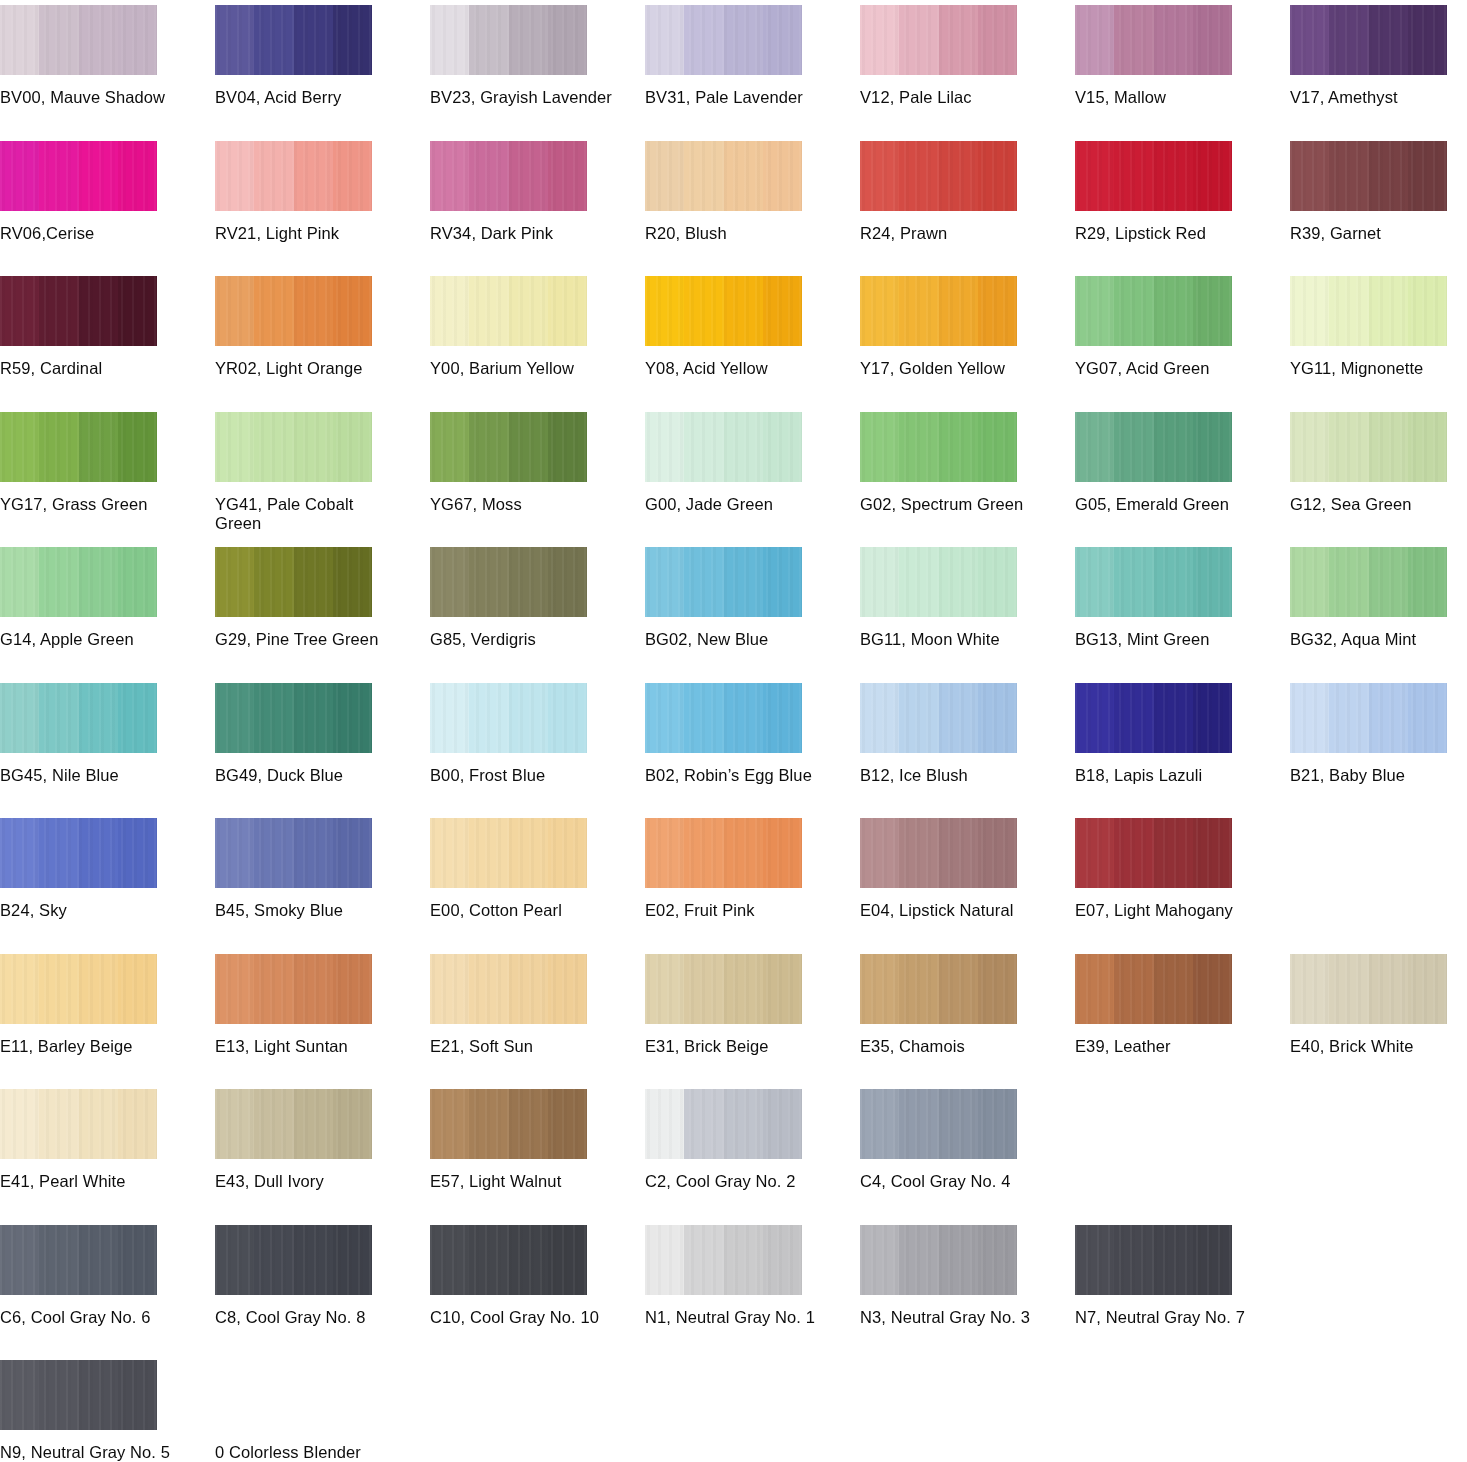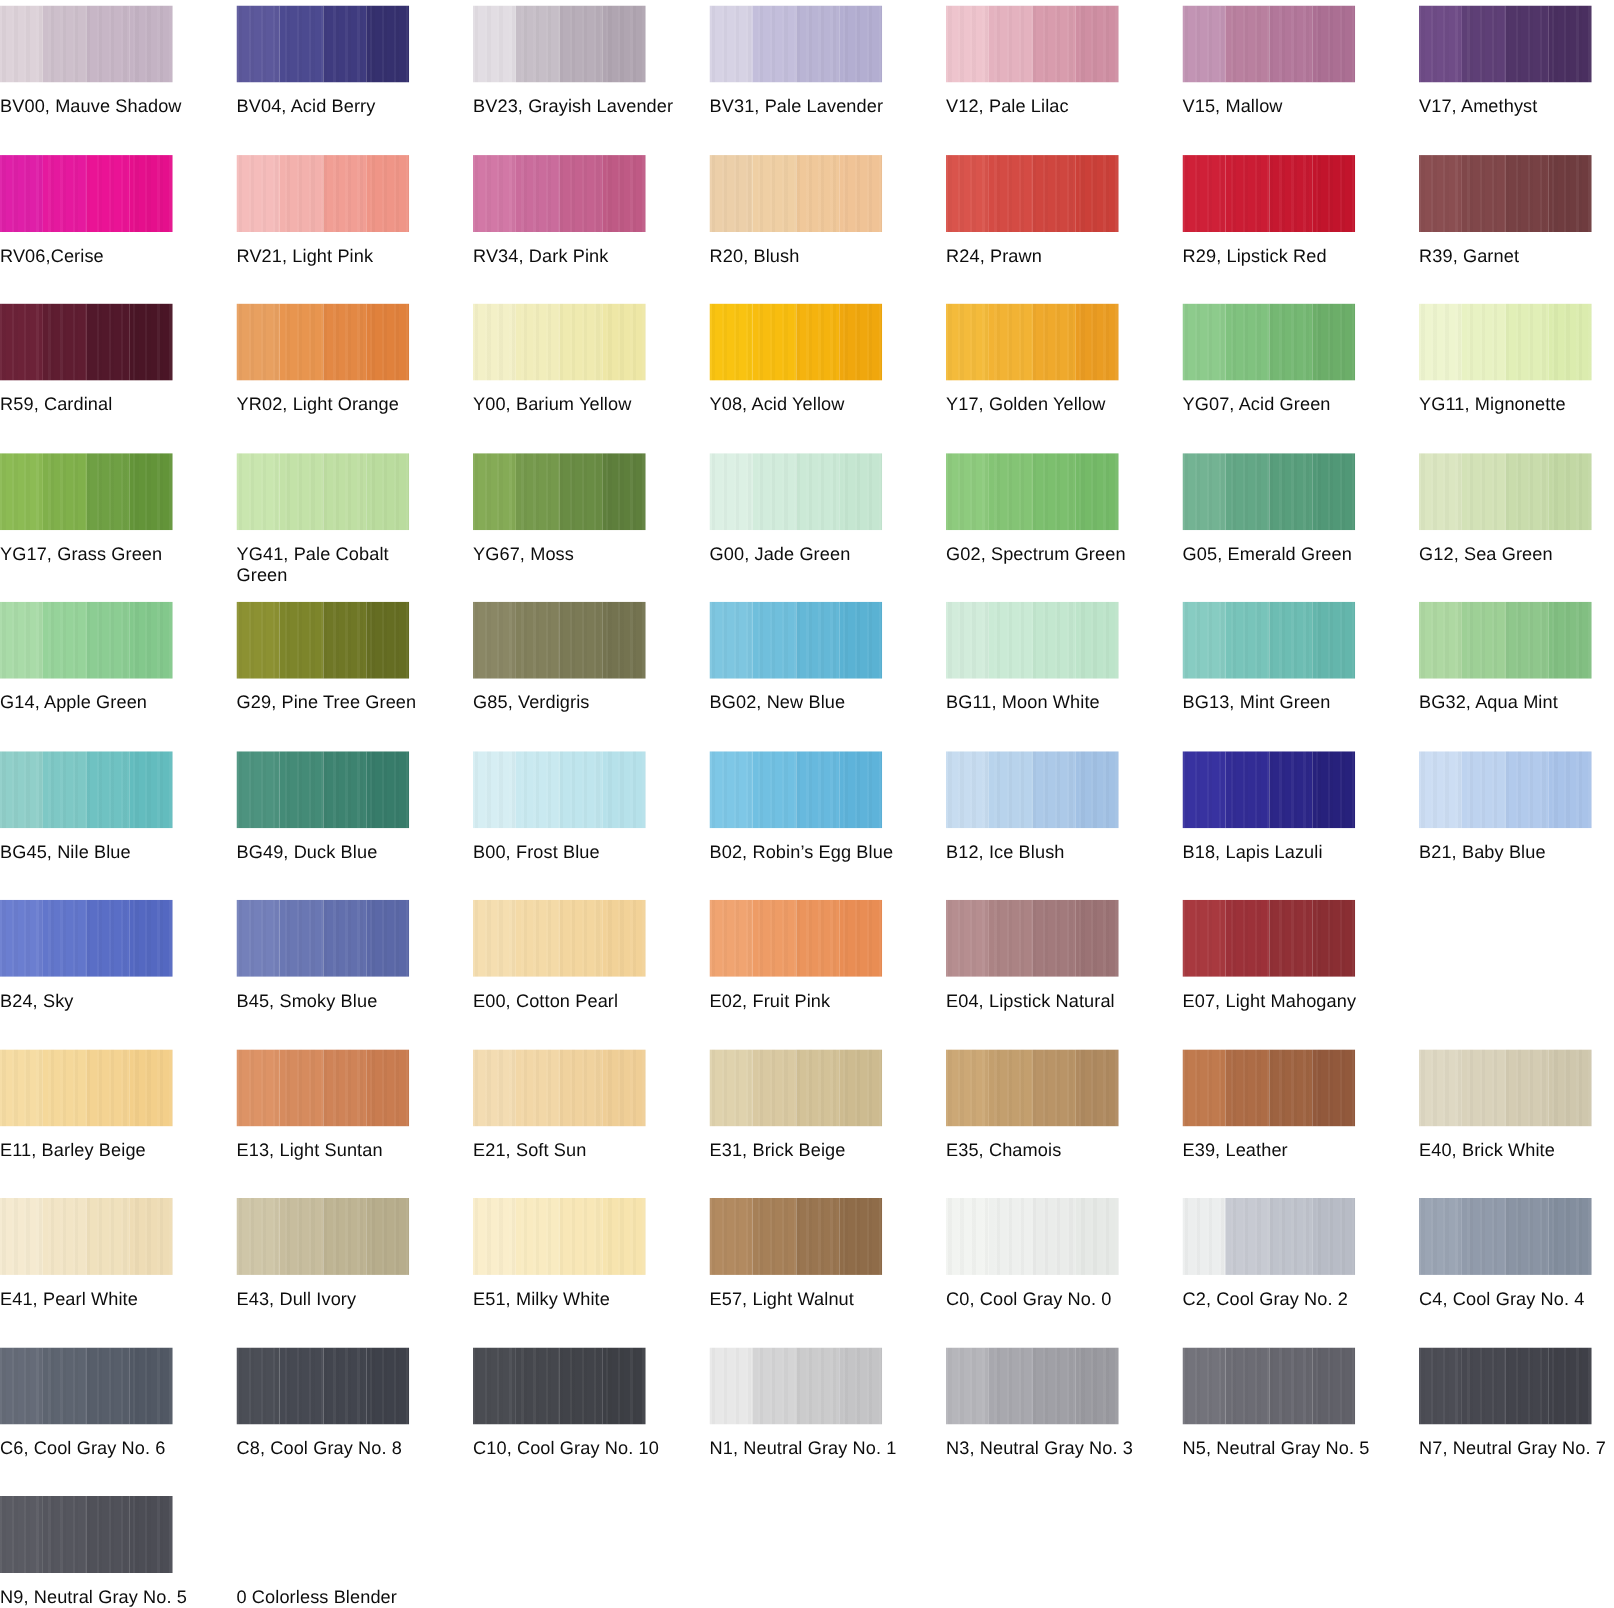--- a/index.html
+++ b/index.html
@@ -608,47 +608,29 @@
         <div class="swatch">
           <div class="band" style="background: rgb(207, 198, 168);"></div>
           <div class="band" style="background: rgb(199, 189, 158);"></div>
           <div class="band" style="background: rgb(190, 180, 147);"></div>
           <div class="band" style="background: rgb(183, 173, 140);"></div>
         </div>
         <div class="label">E43, Dull Ivory</div>
       </div>
       <div class="cell">
         <div class="swatch">
-          <div class="band" style="background: rgb(250, 238, 203);"></div>
-          <div class="band" style="background: rgb(249, 235, 193);"></div>
-          <div class="band" style="background: rgb(248, 231, 183);"></div>
-          <div class="band" style="background: rgb(247, 228, 174);"></div>
-        </div>
-        <div class="label">E51, Milky White</div>
-      </div>
-      <div class="cell">
-        <div class="swatch">
           <div class="band" style="background: rgb(178, 138, 96);"></div>
           <div class="band" style="background: rgb(166, 128, 88);"></div>
           <div class="band" style="background: rgb(153, 117, 80);"></div>
           <div class="band" style="background: rgb(143, 108, 73);"></div>
         </div>
         <div class="label">E57, Light Walnut</div>
       </div>
       <div class="cell">
         <div class="swatch">
-          <div class="band" style="background: rgb(242, 244, 241);"></div>
-          <div class="band" style="background: rgb(238, 240, 238);"></div>
-          <div class="band" style="background: rgb(234, 236, 234);"></div>
-          <div class="band" style="background: rgb(230, 233, 230);"></div>
-        </div>
-        <div class="label">C0, Cool Gray No. 0</div>
-      </div>
-      <div class="cell">
-        <div class="swatch">
           <div class="band" style="background: rgb(236, 238, 238);"></div>
           <div class="band" style="background: rgb(199, 202, 210);"></div>
           <div class="band" style="background: rgb(191, 195, 204);"></div>
           <div class="band" style="background: rgb(184, 188, 198);"></div>
         </div>
         <div class="label">C2, Cool Gray No. 2</div>
       </div>
       <div class="cell last">
         <div class="swatch">
           <div class="band" style="background: rgb(155, 165, 180);"></div>
@@ -698,29 +680,20 @@
       </div>
       <div class="cell">
         <div class="swatch">
           <div class="band" style="background: rgb(182, 182, 187);"></div>
           <div class="band" style="background: rgb(168, 168, 174);"></div>
           <div class="band" style="background: rgb(160, 160, 166);"></div>
           <div class="band" style="background: rgb(154, 154, 160);"></div>
         </div>
         <div class="label">N3, Neutral Gray No. 3</div>
       </div>
-      <div class="cell">
-        <div class="swatch">
-          <div class="band" style="background: rgb(115, 115, 123);"></div>
-          <div class="band" style="background: rgb(108, 108, 116);"></div>
-          <div class="band" style="background: rgb(102, 102, 110);"></div>
-          <div class="band" style="background: rgb(97, 97, 105);"></div>
-        </div>
-        <div class="label">N5, Neutral Gray No. 5</div>
-      </div>
       <div class="cell last">
         <div class="swatch">
           <div class="band" style="background: rgb(76, 77, 85);"></div>
           <div class="band" style="background: rgb(71, 72, 80);"></div>
           <div class="band" style="background: rgb(67, 68, 76);"></div>
           <div class="band" style="background: rgb(63, 64, 72);"></div>
         </div>
         <div class="label">N7, Neutral Gray No. 7</div>
       </div>
     </div>

